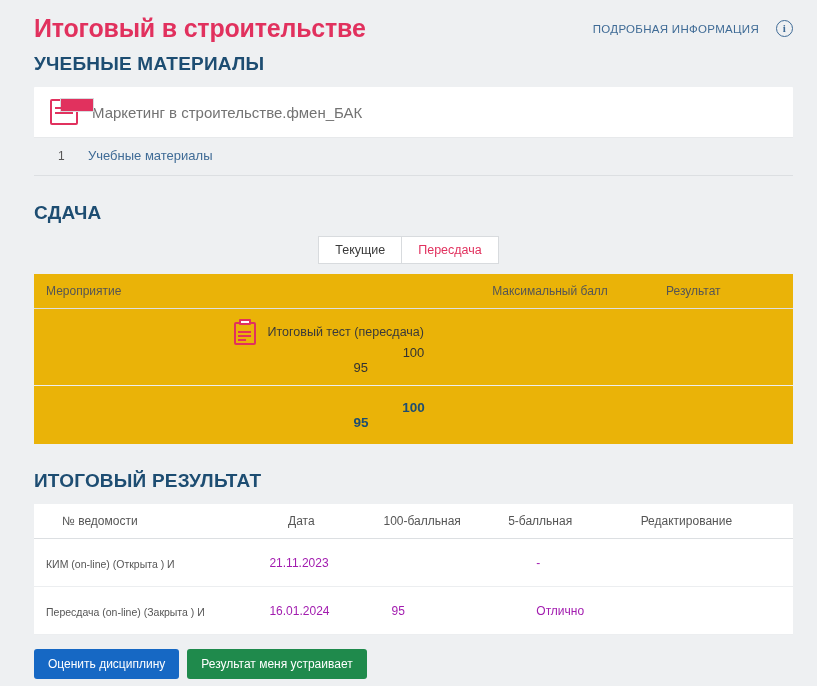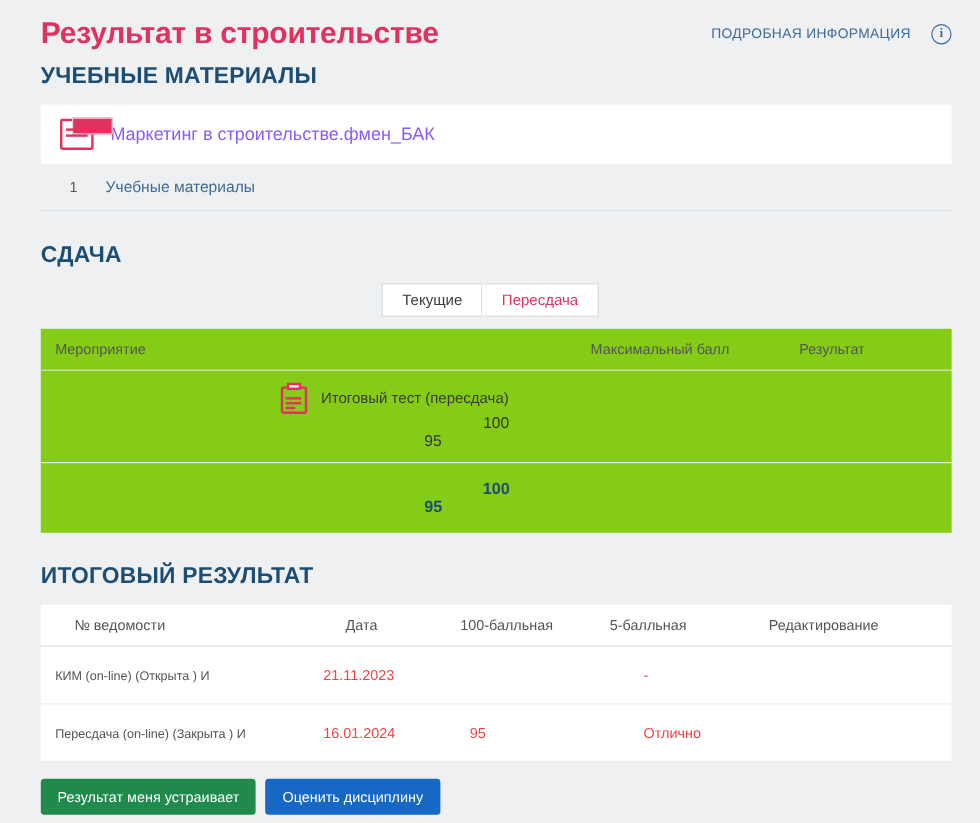--- a/index.html
+++ b/index.html
@@ -83,21 +83,21 @@
   }
   .material-row {
     display: flex;
     align-items: center;
     gap: 14px;
     padding: 12px 16px;
     border-bottom: 1px solid #e7e9eb;
   }
   .material-name {
     font-size: 15px;
-    color: #8b5cf6;
+    color: #737373;
   }
   .book-icon {
     width: 28px;
     height: 26px;
     position: relative;
     flex: none;
   }
   .book-icon .outer {
     position: absolute;
     inset: 0;
@@ -155,21 +155,21 @@
     color: #3a3a3a;
     cursor: pointer;
   }
   .tab + .tab { border-left: none; }
   .tab.active {
     color: #e1315e;
   }
 
   
   .table {
-    background: #84cc16;
+    background: #eab308;
     margin: 0 24px 0 34px;
     width: calc(100% - 58px);
   }
   .thead {
     display: flex;
     align-items: center;
     border-bottom: 1px solid #dcdfe2;
     padding: 10px 0;
     font-size: 12px;
     color: #555;
@@ -247,21 +247,21 @@
     padding: 11px 0;
     min-height: 48px;
   }
   .rc1 { width: 244px; padding-left: 12px; }
   .rc2 { width: 98px; }
   .rc3 { width: 128px; }
   .rc4 { width: 136px; }
   .rc5 { width: 140px; }
   .rrow .rc1 .num { font-size: 12px; color: #3a3a3a; }
   .rrow .rc1 .sub { font-size: 10.5px; color: #555; margin-top: 3px; }
-  .rrow .cellval { font-size: 12px; color: #ef4444; margin-left: 48px; }
+  .rrow .cellval { font-size: 12px; color: #a21caf; margin-left: 48px; }
 
   
   .buttons {
     display: flex;
     gap: 8px;
     margin: 14px 0 0 34px;
   }
   .btn {
     border: none;
     color: #fff;
@@ -273,21 +273,21 @@
   }
   .btn-green { background: #1f8a4c; }
   .btn-blue  { background: #1668c4; }
 </style>
 </head>
 <body>
 
 <div class="page">
 
   <div class="top-header">
-    <div class="course-title">Результат в строительстве</div>
+    <div class="course-title">Итоговый в строительстве</div>
     <div class="details-link">
       <span>ПОДРОБНАЯ ИНФОРМАЦИЯ</span>
       <span class="info-circle">i</span>
     </div>
   </div>
 
   <div class="section">
     <div class="section-title">УЧЕБНЫЕ МАТЕРИАЛЫ</div>
     <div class="card">
       <div class="material-row">
@@ -367,18 +367,18 @@
           <div class="sub">Пересдача (on-line) (Закрыта ) И</div>
         </div>
         <div class="rc2 cellval">16.01.2024</div>
         <div class="rc3 cellval">95</div>
         <div class="rc4 cellval">Отлично</div>
         <div class="rc5 cellval"></div>
       </div>
     </div>
 
     <div class="buttons">
+      <button class="btn btn-blue">Оценить дисциплину</button>
       <button class="btn btn-green">Результат меня устраивает</button>
-      <button class="btn btn-blue">Оценить дисциплину</button>
     </div>
   </div>
 
 </div>
 
 </body></html>

